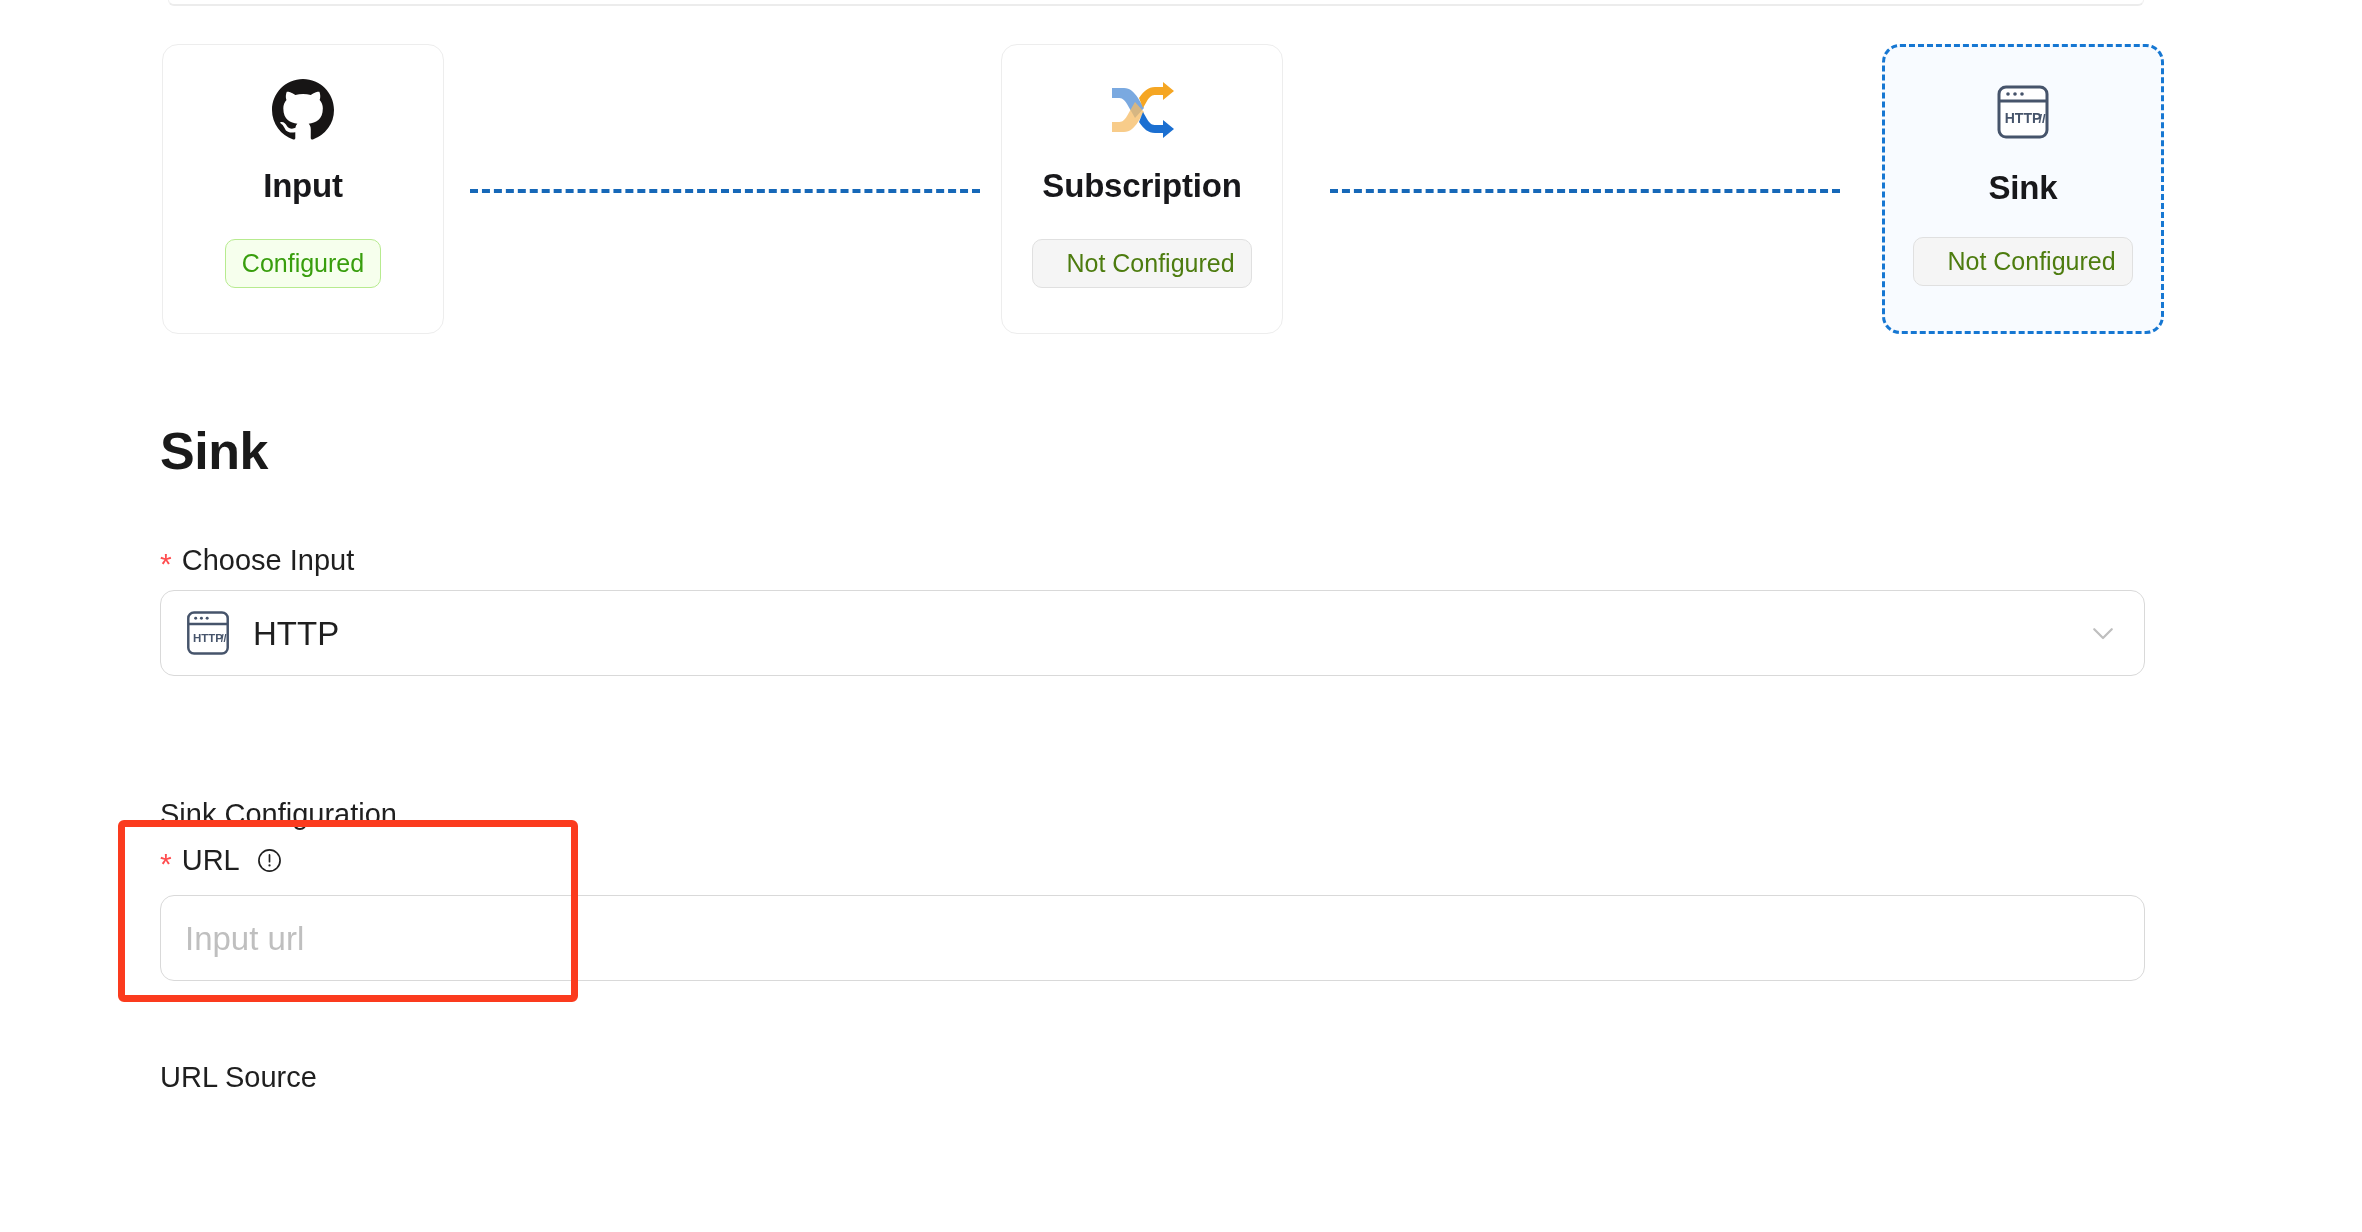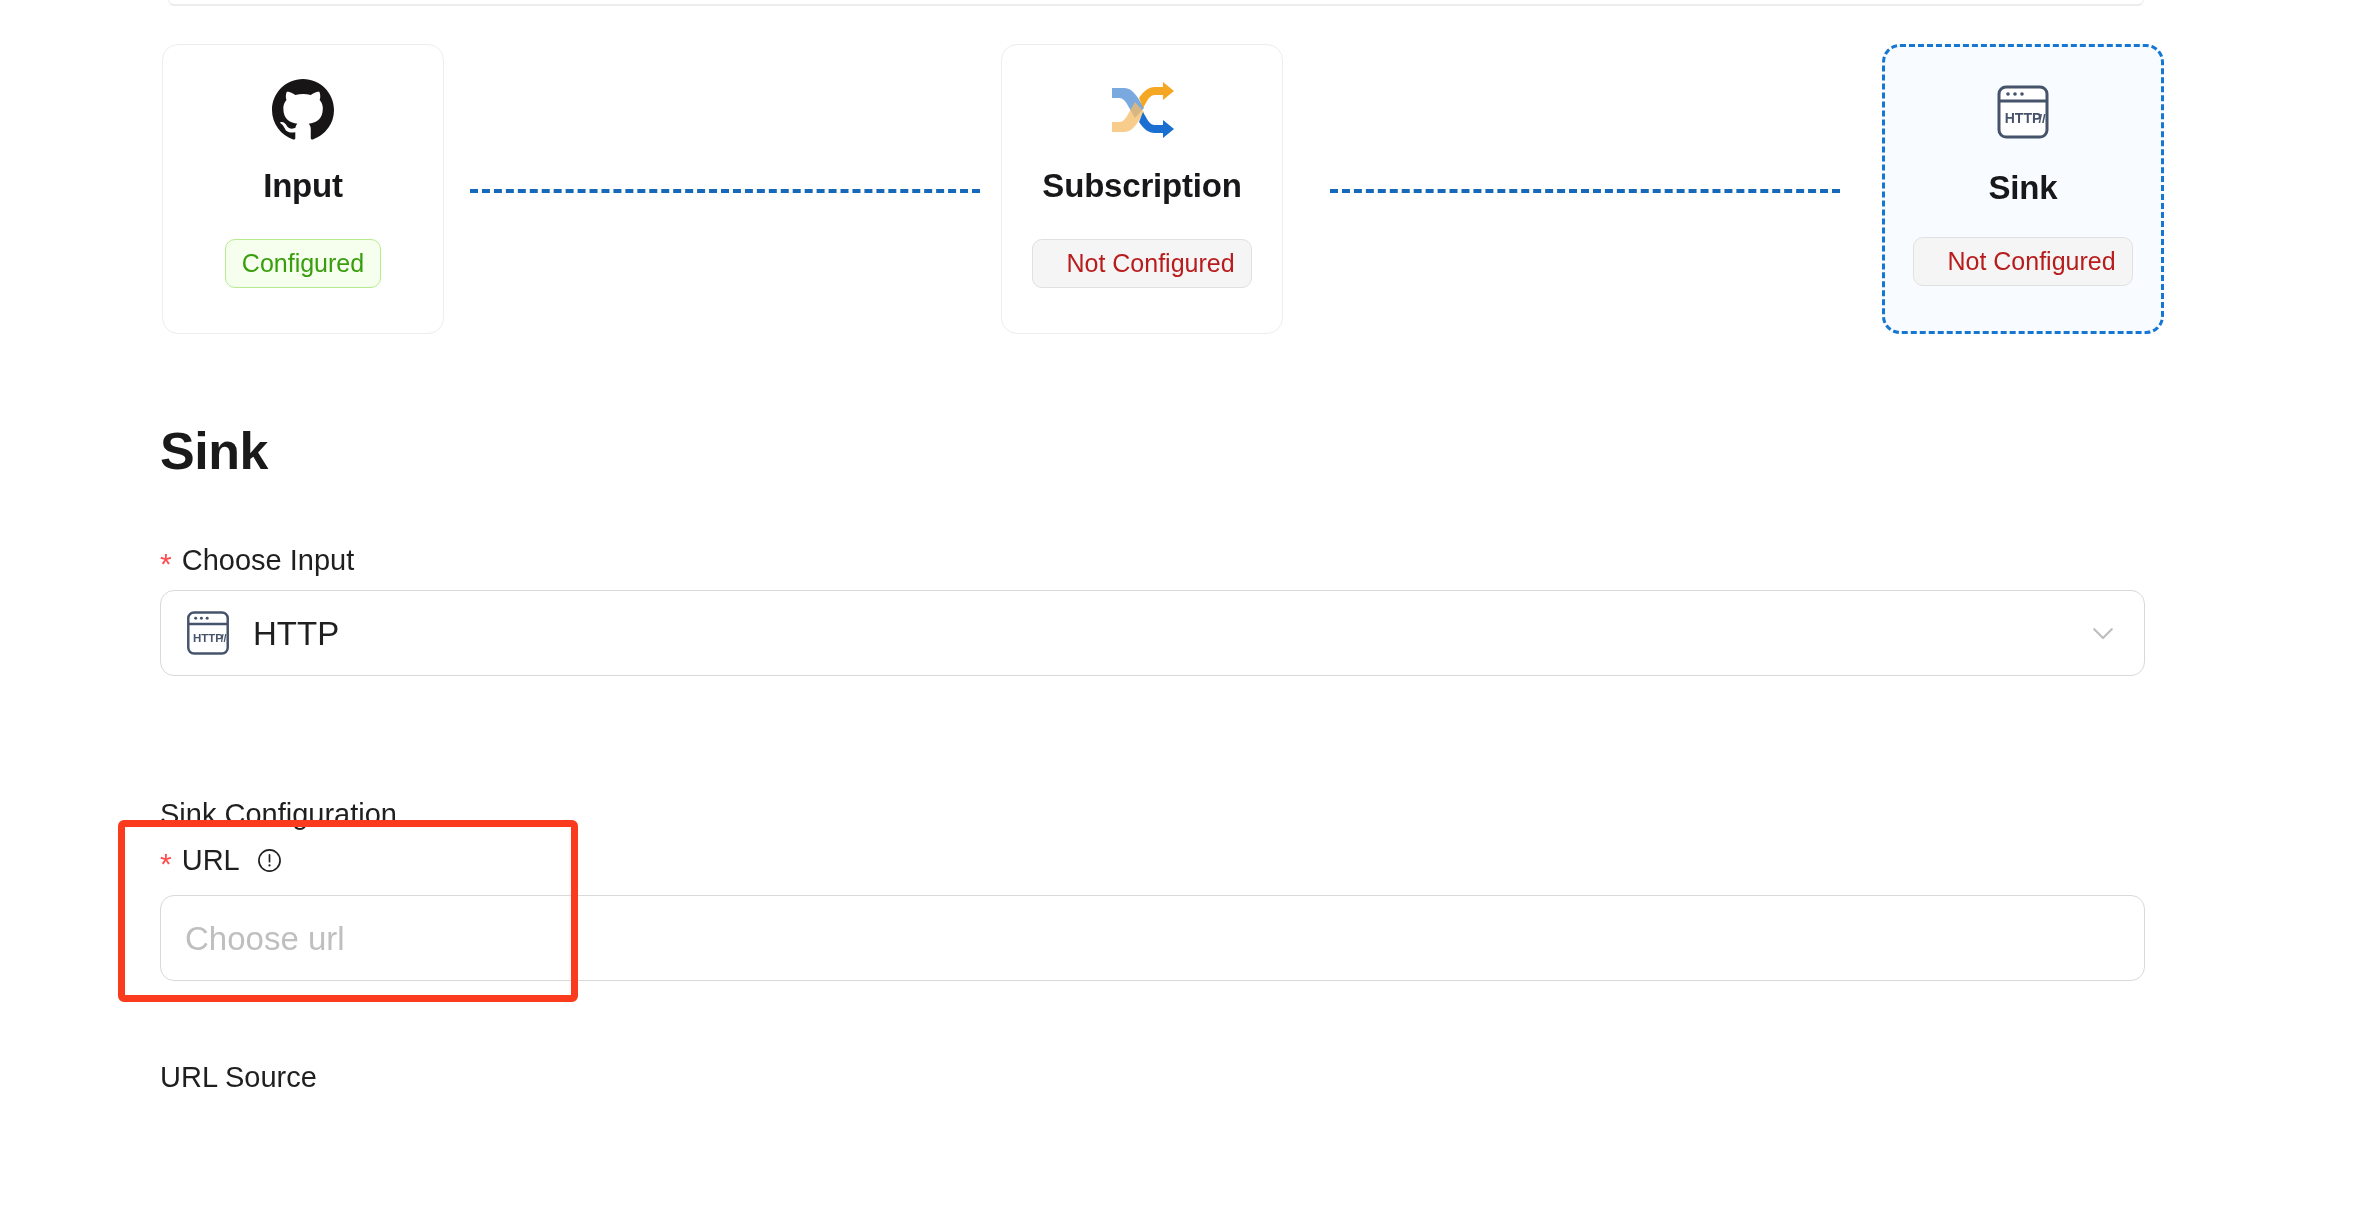--- a/index.html
+++ b/index.html
@@ -83,21 +83,21 @@
     padding: 11px 16px;
     border-radius: 10px;
     white-space: nowrap;
   }
   .badge.configured {
     color: #389e0d;
     background: #f6ffed;
     border: 1px solid #b7eb8f;
   }
   .badge.not-configured {
-    color: #b91c1c;
+    color: #4d7c0f;
     background: #f5f5f5;
     border: 1px solid #e0e0e0;
     padding-left: 33px;
   }
 
   .connector {
     position: absolute;
     top: 145px;
     height: 0;
     border-top: 4px dashed #1668b8;
@@ -276,21 +276,21 @@
     <span style="display:inline-flex; margin-left:6px;">
       <svg width="27" height="27" viewBox="0 0 24 24" aria-hidden="true">
         <circle cx="12" cy="12" r="9.4" fill="none" stroke="#1f1f1f" stroke-width="1.5"></circle>
         <line x1="12" y1="7" x2="12" y2="13" stroke="#1f1f1f" stroke-width="1.5" stroke-linecap="round"></line>
         <circle cx="12" cy="16.4" r="1" fill="#1f1f1f"></circle>
       </svg>
     </span>
   </div>
 
   <div class="control" style="top:895px;">
-    <span class="placeholder">Choose url</span>
+    <span class="placeholder">Input url</span>
   </div>
 
   <div class="field-label" style="left:160px; top:1063px;">
     <span>URL Source</span>
   </div>
 
 
   <div class="annotation"></div>
 
 </div>

